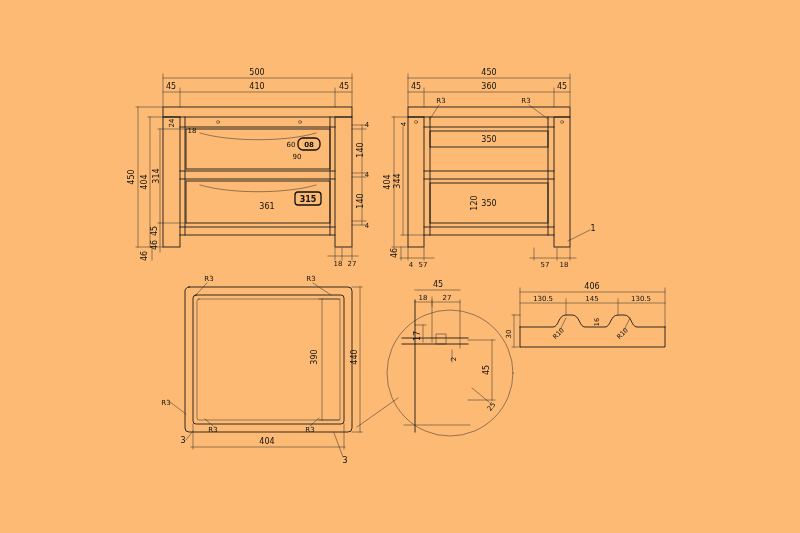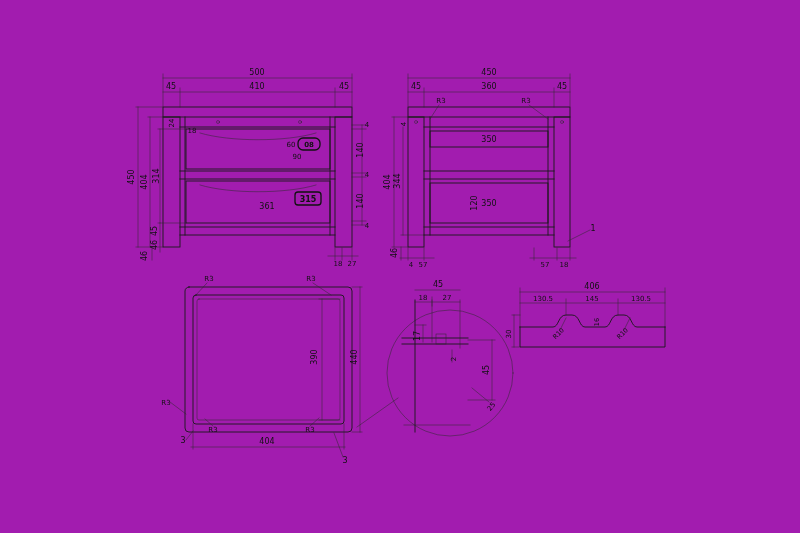--- a/index.html
+++ b/index.html
@@ -1,16 +1,16 @@
 <!DOCTYPE html>
 <html><head>
 <meta charset="utf-8">
 <style>
   html,body{margin:0;padding:0;background:#ffffff;}
-  .stage{position:relative;width:800px;height:533px;background:#a21caf;overflow:hidden;}
+  .stage{position:relative;width:800px;height:533px;background:#fdba74;overflow:hidden;}
   svg{display:block;}
   svg text{font-family:"DejaVu Sans", sans-serif;fill:#111;}
   .t8{font-size:8px}
   .t7{font-size:7px}
   .t6{font-size:6.5px}
   .bold{font-weight:bold}
   .ln{stroke:#1a1a1a;stroke-width:0.9;fill:none;stroke-linecap:square}
   .lt{stroke:#2a2a2a;stroke-width:0.5;fill:none;stroke-linecap:square}
   .badge{stroke:#111;stroke-width:1.3;fill:none}
 </style>

